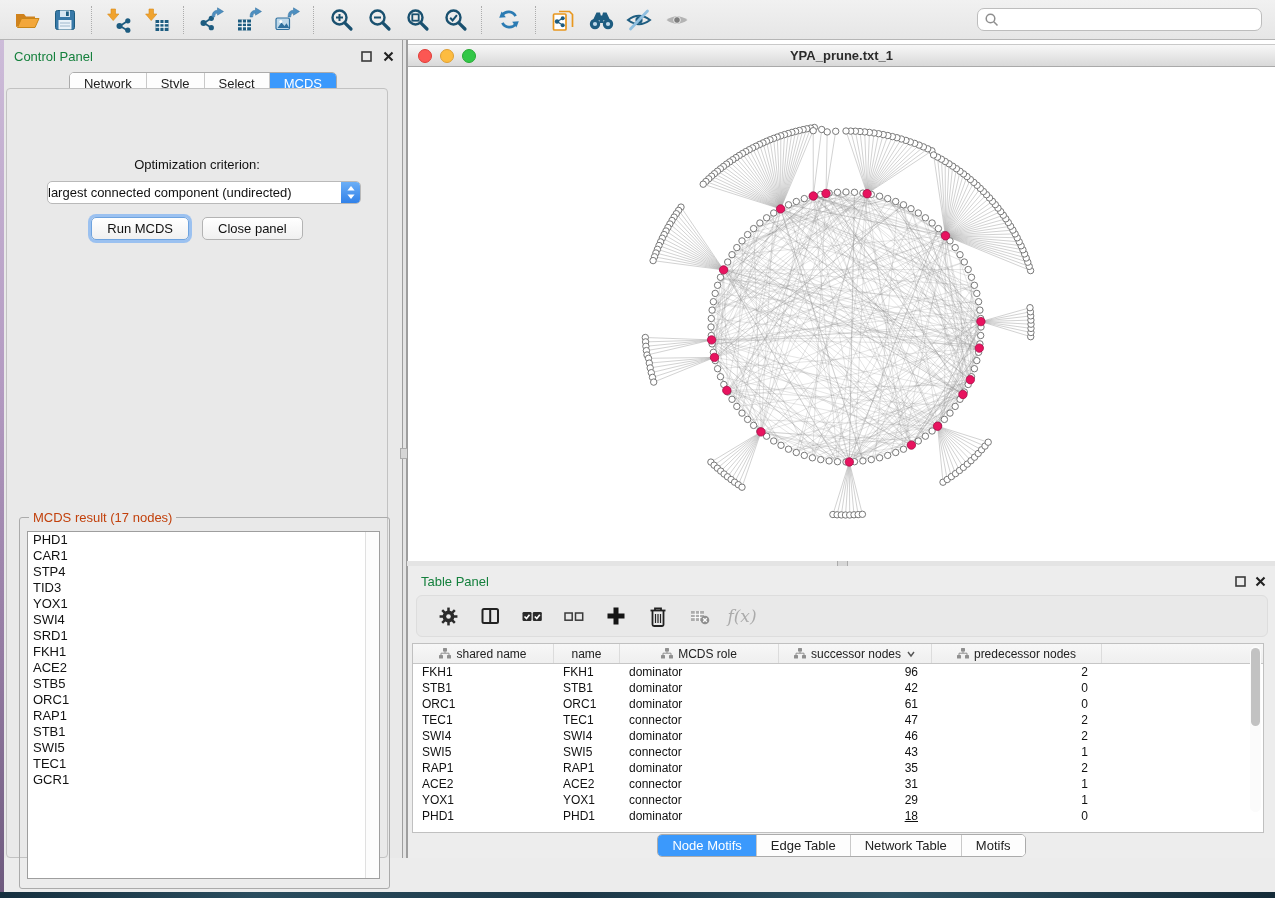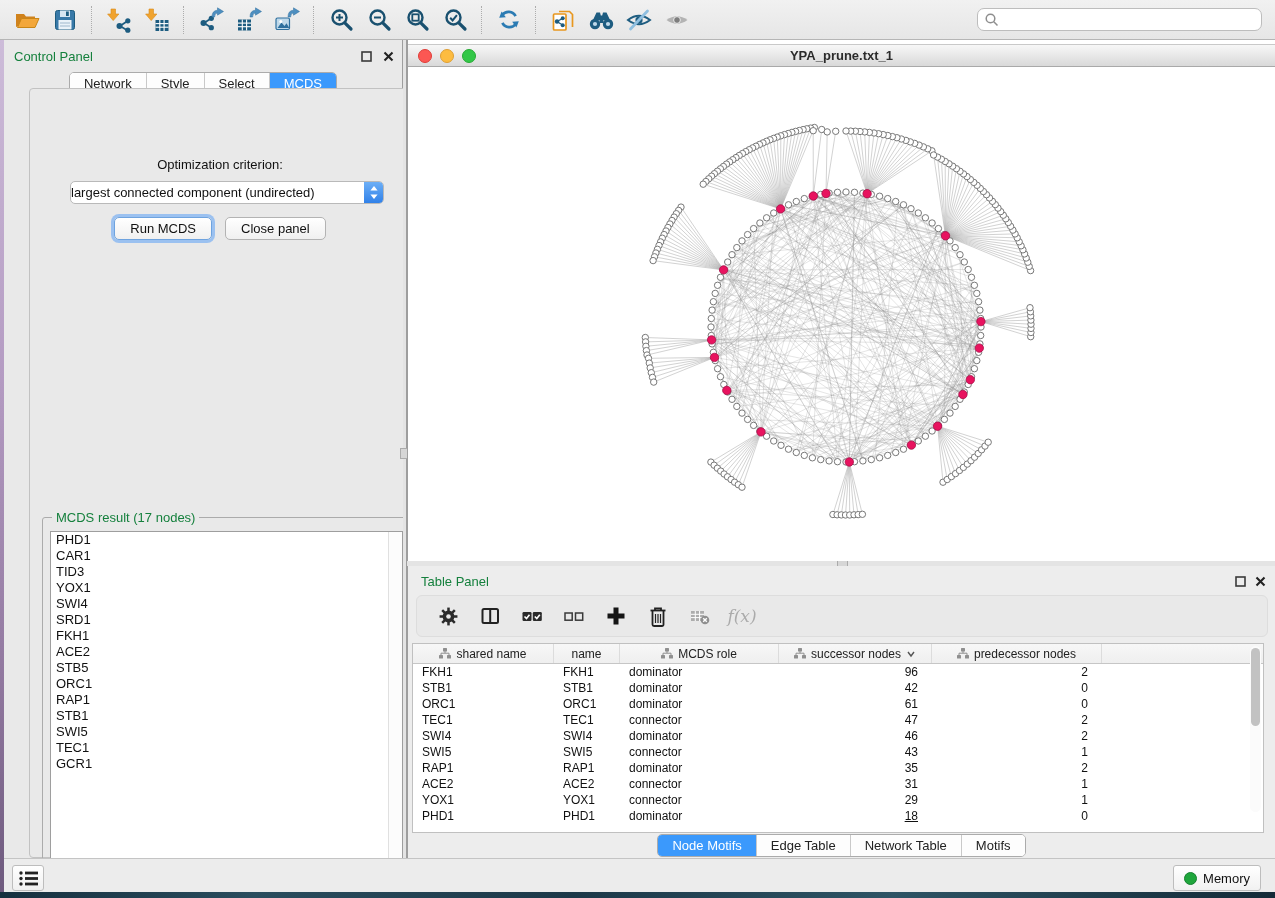--- a/index.html
+++ b/index.html
@@ -22,34 +22,34 @@
 
   
   .ctrl{left:4px;top:40px;width:399px;height:818px;background:#E9E9E9;border-right:1px solid #9E9E9E;box-sizing:border-box;}
   .panel-title{font-size:13px;color:#15803d;}
   .winbtn{width:13px;height:13px;display:flex;align-items:center;justify-content:center;}
   .ctrl-tabs{position:absolute;left:0;top:32px;width:100%;display:flex;justify-content:center;}
   .tabgrp{display:flex;border:1px solid #ABABAB;border-radius:5px;overflow:hidden;background:#FDFDFD;}
   .tab{padding:3px 14px;font-size:13px;color:#222;background:#FDFDFD;border-right:1px solid #C9C9C9;cursor:default;}
   .tab:last-child{border-right:none;}
   .tab.active{background:#3B99FC;color:#fff;}
-  .ctrl-box{position:absolute;left:25px;top:48px;width:382px;height:770px;background:#E9E9E9;
+  .ctrl-box{position:absolute;left:2px;top:48px;width:382px;height:770px;background:#E9E9E9;
     border:1px solid #C2C2C2;border-radius:4px;box-sizing:border-box;}
   .optlabel{position:absolute;left:0;top:68px;width:100%;text-align:center;font-size:13px;color:#111;}
   .dropdown{position:absolute;left:40px;top:92px;width:314px;height:23px;background:#fff;border:1px solid #B9B9B9;
     border-radius:5px;display:flex;align-items:center;box-sizing:border-box;overflow:hidden;}
   .dropdown .val{flex:1;font-size:13px;color:#111;white-space:nowrap;}
   .stepper{width:19px;height:23px;background:linear-gradient(#6FB1F7,#2E7FE8);display:flex;align-items:center;
     justify-content:center;border-radius:0 4px 4px 0;}
   .btnrow{position:absolute;left:0;top:128px;width:100%;display:flex;justify-content:center;gap:13px;}
   .pbtn{background:linear-gradient(#FFFFFF,#F0F0F0);border:1px solid #B3B3B3;border-radius:5px;
     padding:3px 15px;font-size:13px;color:#111;}
   .pbtn.focus{box-shadow:0 0 0 3px rgba(103,167,245,.6);border-color:#6EA3DF;}
   .groupbox{position:absolute;left:12px;top:428px;width:369px;height:370px;border:1px solid #ABABAB;border-radius:3px;}
-  .grouplegend{position:absolute;left:9px;top:-8px;background:#E9E9E9;padding:0 4px;font-size:13px;color:#15803d;text-align:right;}
+  .grouplegend{position:absolute;left:9px;top:-8px;background:#E9E9E9;padding:0 4px;font-size:13px;color:#c2410c;text-align:right;}
   .mcdslist{position:absolute;left:7px;top:13px;width:353px;height:348px;background:#fff;border:1px solid #9E9E9E;
     box-sizing:border-box;overflow:hidden;}
   .mcdslist .sbar{position:absolute;right:0;top:0;width:13px;height:100%;background:#FCFCFC;border-left:1px solid #E0E0E0;}
   .mcdsitem{font-size:13px;line-height:16px;padding-left:5px;color:#111;}
 
   
   .vsplit{left:403px;top:40px;width:4px;height:818px;background:#E4E4E4;border-right:1px solid #9E9E9E;box-sizing:border-box;}
   .vsplit .handle{position:absolute;left:-3px;top:408px;width:9px;height:9px;background:#D6D6D6;border:1px solid #ABABAB;}
   .hsplit{left:407px;top:561px;width:868px;height:5px;background:#E4E4E4;}
   .hsplit .handle{position:absolute;left:430px;top:-2px;width:9px;height:9px;background:#D6D6D6;border:1px solid #ABABAB;}
@@ -302,20 +302,21 @@
         <button class="pbtn focus">Run MCDS</button>
         <button class="pbtn">Close panel</button>
       </div>
 
       <div class="groupbox">
         <div class="grouplegend">MCDS result (17 nodes)</div>
         <div class="mcdslist">
           <div id="mcds-list">
               <div class="mcdsitem">PHD1</div>
               <div class="mcdsitem">CAR1</div>
+              <div class="mcdsitem">STP4</div>
               <div class="mcdsitem">TID3</div>
               <div class="mcdsitem">YOX1</div>
               <div class="mcdsitem">SWI4</div>
               <div class="mcdsitem">SRD1</div>
               <div class="mcdsitem">FKH1</div>
               <div class="mcdsitem">ACE2</div>
               <div class="mcdsitem">STB5</div>
               <div class="mcdsitem">ORC1</div>
               <div class="mcdsitem">RAP1</div>
               <div class="mcdsitem">STB1</div>
@@ -1358,32 +1359,14 @@
     <div class="tp-tabs">
       <div class="tabgrp" id="footer-tabs">
           <div class="tab active">Node Motifs</div>
           <div class="tab">Edge Table</div>
           <div class="tab">Network Table</div>
           <div class="tab">Motifs</div>
         </div>
     </div>
   </div>
 
-  <div class="abs statusbar">
-    <div class="sq-btn">
-      <svg width="21" height="19" viewBox="0 0 21 19">
-        <g fill="#222">
-          <circle cx="3" cy="4" r="1.7"></circle>
-            <circle cx="3" cy="9.5" r="1.7"></circle>
-            <circle cx="3" cy="15" r="1.7"></circle>
-          <rect x="7" y="2.6" width="13" height="2.8"></rect>
-            <rect x="7" y="8.1" width="13" height="2.8"></rect>
-            <rect x="7" y="13.6" width="13" height="2.8"></rect>
-        </g>
-      </svg>
-    </div>
-    <div class="mem-btn">
-      <span class="memdot"></span>
-      <span>Memory</span>
-    </div>
-  </div>
 
 </div>
 
 </body></html>

